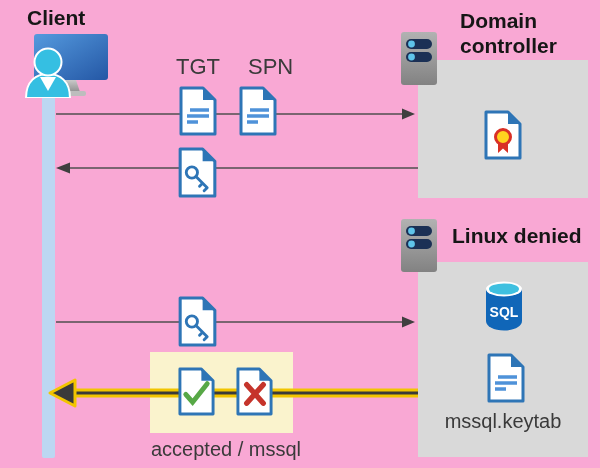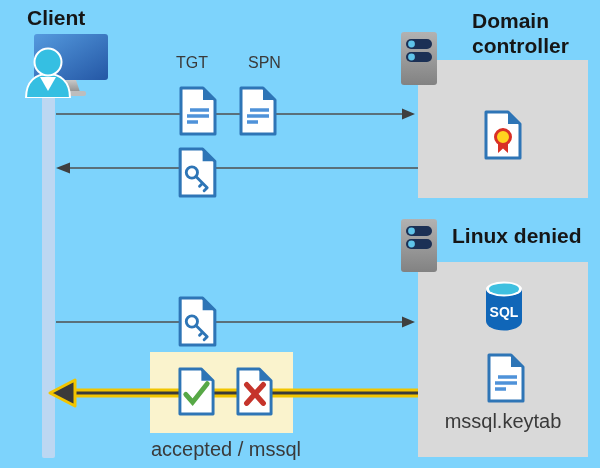--- a/index.html
+++ b/index.html
@@ -1,23 +1,23 @@
 <!DOCTYPE html>
 <html><head>
 <meta charset="utf-8">
 <style>
   html,body{margin:0;padding:0;background:#ffffff;}
-  .canvas{position:relative;width:600px;height:468px;background:#7dd3fc;overflow:hidden;
+  .canvas{position:relative;width:600px;height:468px;background:#f9a8d4;overflow:hidden;
           font-family:"Liberation Sans",sans-serif;}
   .abs{position:absolute;}
   .graybox{position:absolute;background:#d9d9d9;}
   .highlight{position:absolute;background:#faf3cd;}
   .lifeline{position:absolute;background:#bcd7f2;border-radius:2px;}
   .title{position:absolute;font-weight:700;color:#161616;font-size:21px;line-height:25px;}
-  .small-label{position:absolute;font-size:16px;color:#3a3a3a;}
+  .small-label{position:absolute;font-size:22px;color:#3a3a3a;text-align:center;}
   .caption{position:absolute;font-size:20px;color:#3a3a3a;text-align:center;}
   svg{display:block;}
   .layer{position:absolute;left:0;top:0;pointer-events:none;}
 </style>
 </head>
 <body>
 
 <div class="canvas">
 
   <svg class="layer" width="0" height="0">
@@ -75,21 +75,21 @@
   <div class="title" style="left:27px;top:5px;">Client</div>
   <svg class="abs" style="left:18px;top:28px;" width="100" height="70" viewBox="0 0 100 70">
     <rect x="16" y="6" width="74" height="46" rx="3" fill="url(#monGrad)"></rect>
     <polygon points="44,52 58,52 62,64 40,64" fill="url(#standGrad)"></polygon>
     <rect x="34" y="63" width="34" height="5" rx="2" fill="#bdbdbd"></rect>
     <path d="M8 70 C8 53 18 46 30 46 C42 46 52 53 52 70 Z" fill="#35bfe2" stroke="#ffffff" stroke-width="2"></path>
     <polygon points="22,49 38,49 30,63" fill="#ffffff"></polygon>
     <circle cx="30" cy="34" r="13.5" fill="#35bfe2" stroke="#ffffff" stroke-width="2"></circle>
   </svg>
 
-  <div class="title" style="left:472px;top:8px;width:120px;">Domain controller</div>
+  <div class="title" style="left:460px;top:8px;width:120px;">Domain controller</div>
   <svg class="abs" style="left:400px;top:31px;" width="38" height="55" viewBox="0 0 38 55">
     <rect x="1" y="1" width="36" height="53" rx="3" fill="url(#srvGrad)"></rect>
     <rect x="6" y="8" width="26" height="10" rx="5" fill="#1b3055"></rect>
     <circle cx="11.5" cy="13" r="3.4" fill="#5fc4ea"></circle>
     <rect x="6" y="21" width="26" height="10" rx="5" fill="#1b3055"></rect>
     <circle cx="11.5" cy="26" r="3.4" fill="#5fc4ea"></circle>
   </svg>
   <svg class="abs" style="left:483px;top:110px;" width="40" height="50" viewBox="0 0 40 50">
     <use href="#doc-shape"></use>
     <polygon points="15,30 15,43 20,38.5 25,43 25,30" fill="#d93025"></polygon>

